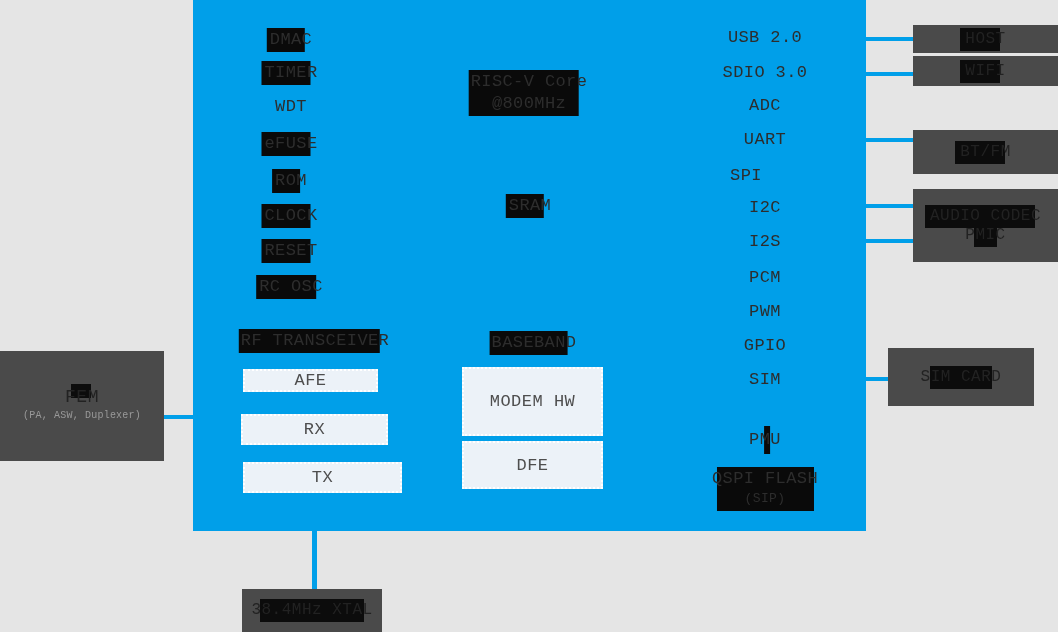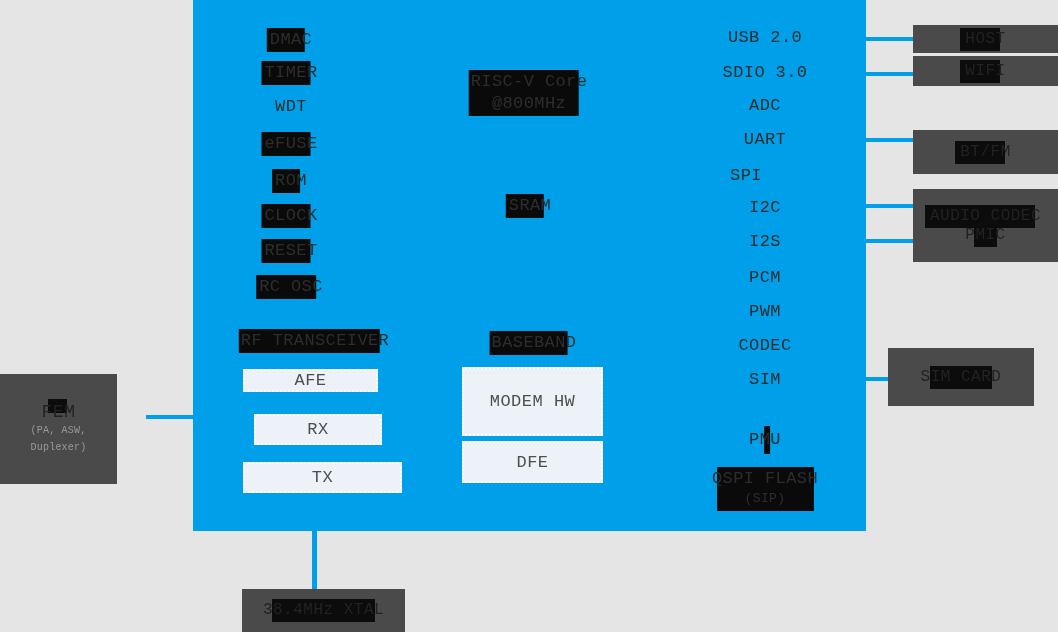--- a/index.html
+++ b/index.html
@@ -82,45 +82,45 @@
     <div>RISC-V Core</div>
     <div>@800MHz</div>
   </div>
 
   <div class="lbl hl" style="left:530px;top:195px">SRAM</div>
 
   <div class="lbl hl hl-wide" style="left:315px;top:330px">RF TRANSCEIVER</div>
   <div class="sub" style="left:243px;top:369px;width:135px;height:23px">
     <span>AFE</span>
   </div>
-  <div class="sub" style="left:254px;top:414px;width:128px;height:31px">
+  <div class="sub" style="left:241px;top:414px;width:147px;height:31px">
     <span>RX</span>
   </div>
   <div class="sub" style="left:243px;top:462px;width:159px;height:31px">
     <span>TX</span>
   </div>
 
   <div class="lbl hl hl-wide" style="left:534px;top:332px">BASEBAND</div>
   <div class="sub" style="left:462px;top:367px;width:141px;height:69px">
     <span>MODEM HW</span>
   </div>
-  <div class="sub" style="left:462px;top:441px;width:141px;height:42px">
+  <div class="sub" style="left:462px;top:441px;width:141px;height:48px">
     <span>DFE</span>
   </div>
 
   <div class="lbl" style="left:765px;top:27px">USB 2.0</div>
   <div class="lbl" style="left:765px;top:62px">SDIO 3.0</div>
   <div class="lbl" style="left:765px;top:95px">ADC</div>
   <div class="lbl" style="left:765px;top:129px">UART</div>
   <div class="lbl" style="left:746px;top:165px">SPI</div>
   <div class="lbl" style="left:765px;top:197px">I2C</div>
   <div class="lbl" style="left:765px;top:231px">I2S</div>
   <div class="lbl" style="left:765px;top:267px">PCM</div>
   <div class="lbl" style="left:765px;top:301px">PWM</div>
-  <div class="lbl" style="left:765px;top:335px">CODEC</div>
+  <div class="lbl" style="left:765px;top:335px">GPIO</div>
   <div class="lbl" style="left:765px;top:369px">SIM</div>
 
   <div class="lbl hl hl-pmu" style="left:765px;top:429px">PMU</div>
   <div class="lbl hl hl-qspi" style="left:765px;top:468px">
     <div>QSPI FLASH</div>
     <div class="sub-line">(SIP)</div>
   </div>
 
   <div class="ext" style="left:913px;top:25px;width:145px;height:28px">
     <span class="exthl">HOST</span>
@@ -132,22 +132,22 @@
     <span class="exthl">BT/FM</span>
   </div>
   <div class="ext" style="left:913px;top:189px;width:145px;height:73px">
     <span class="exthl">AUDIO CODEC</span>
     <span class="exthl exthl-mid">PMIC</span>
   </div>
   <div class="ext" style="left:888px;top:348px;width:146px;height:58px">
     <span class="exthl exthl-mid">SIM CARD</span>
   </div>
 
-  <div class="ext" style="left:0;top:374px;width:117px;height:110px">
+  <div class="ext" style="left:0;top:351px;width:164px;height:110px">
     <span class="exthl exthl-fem" style="font-size:18px">FEM</span>
     <span class="sub-line fem-sub">(PA, ASW, Duplexer)</span>
   </div>
 
-  <div class="ext" style="left:242px;top:589px;width:163px;height:43px">
+  <div class="ext" style="left:242px;top:589px;width:140px;height:43px">
     <span class="exthl exthl-mid">38.4MHz XTAL</span>
   </div>
 
 </div>
 
 </body></html>

